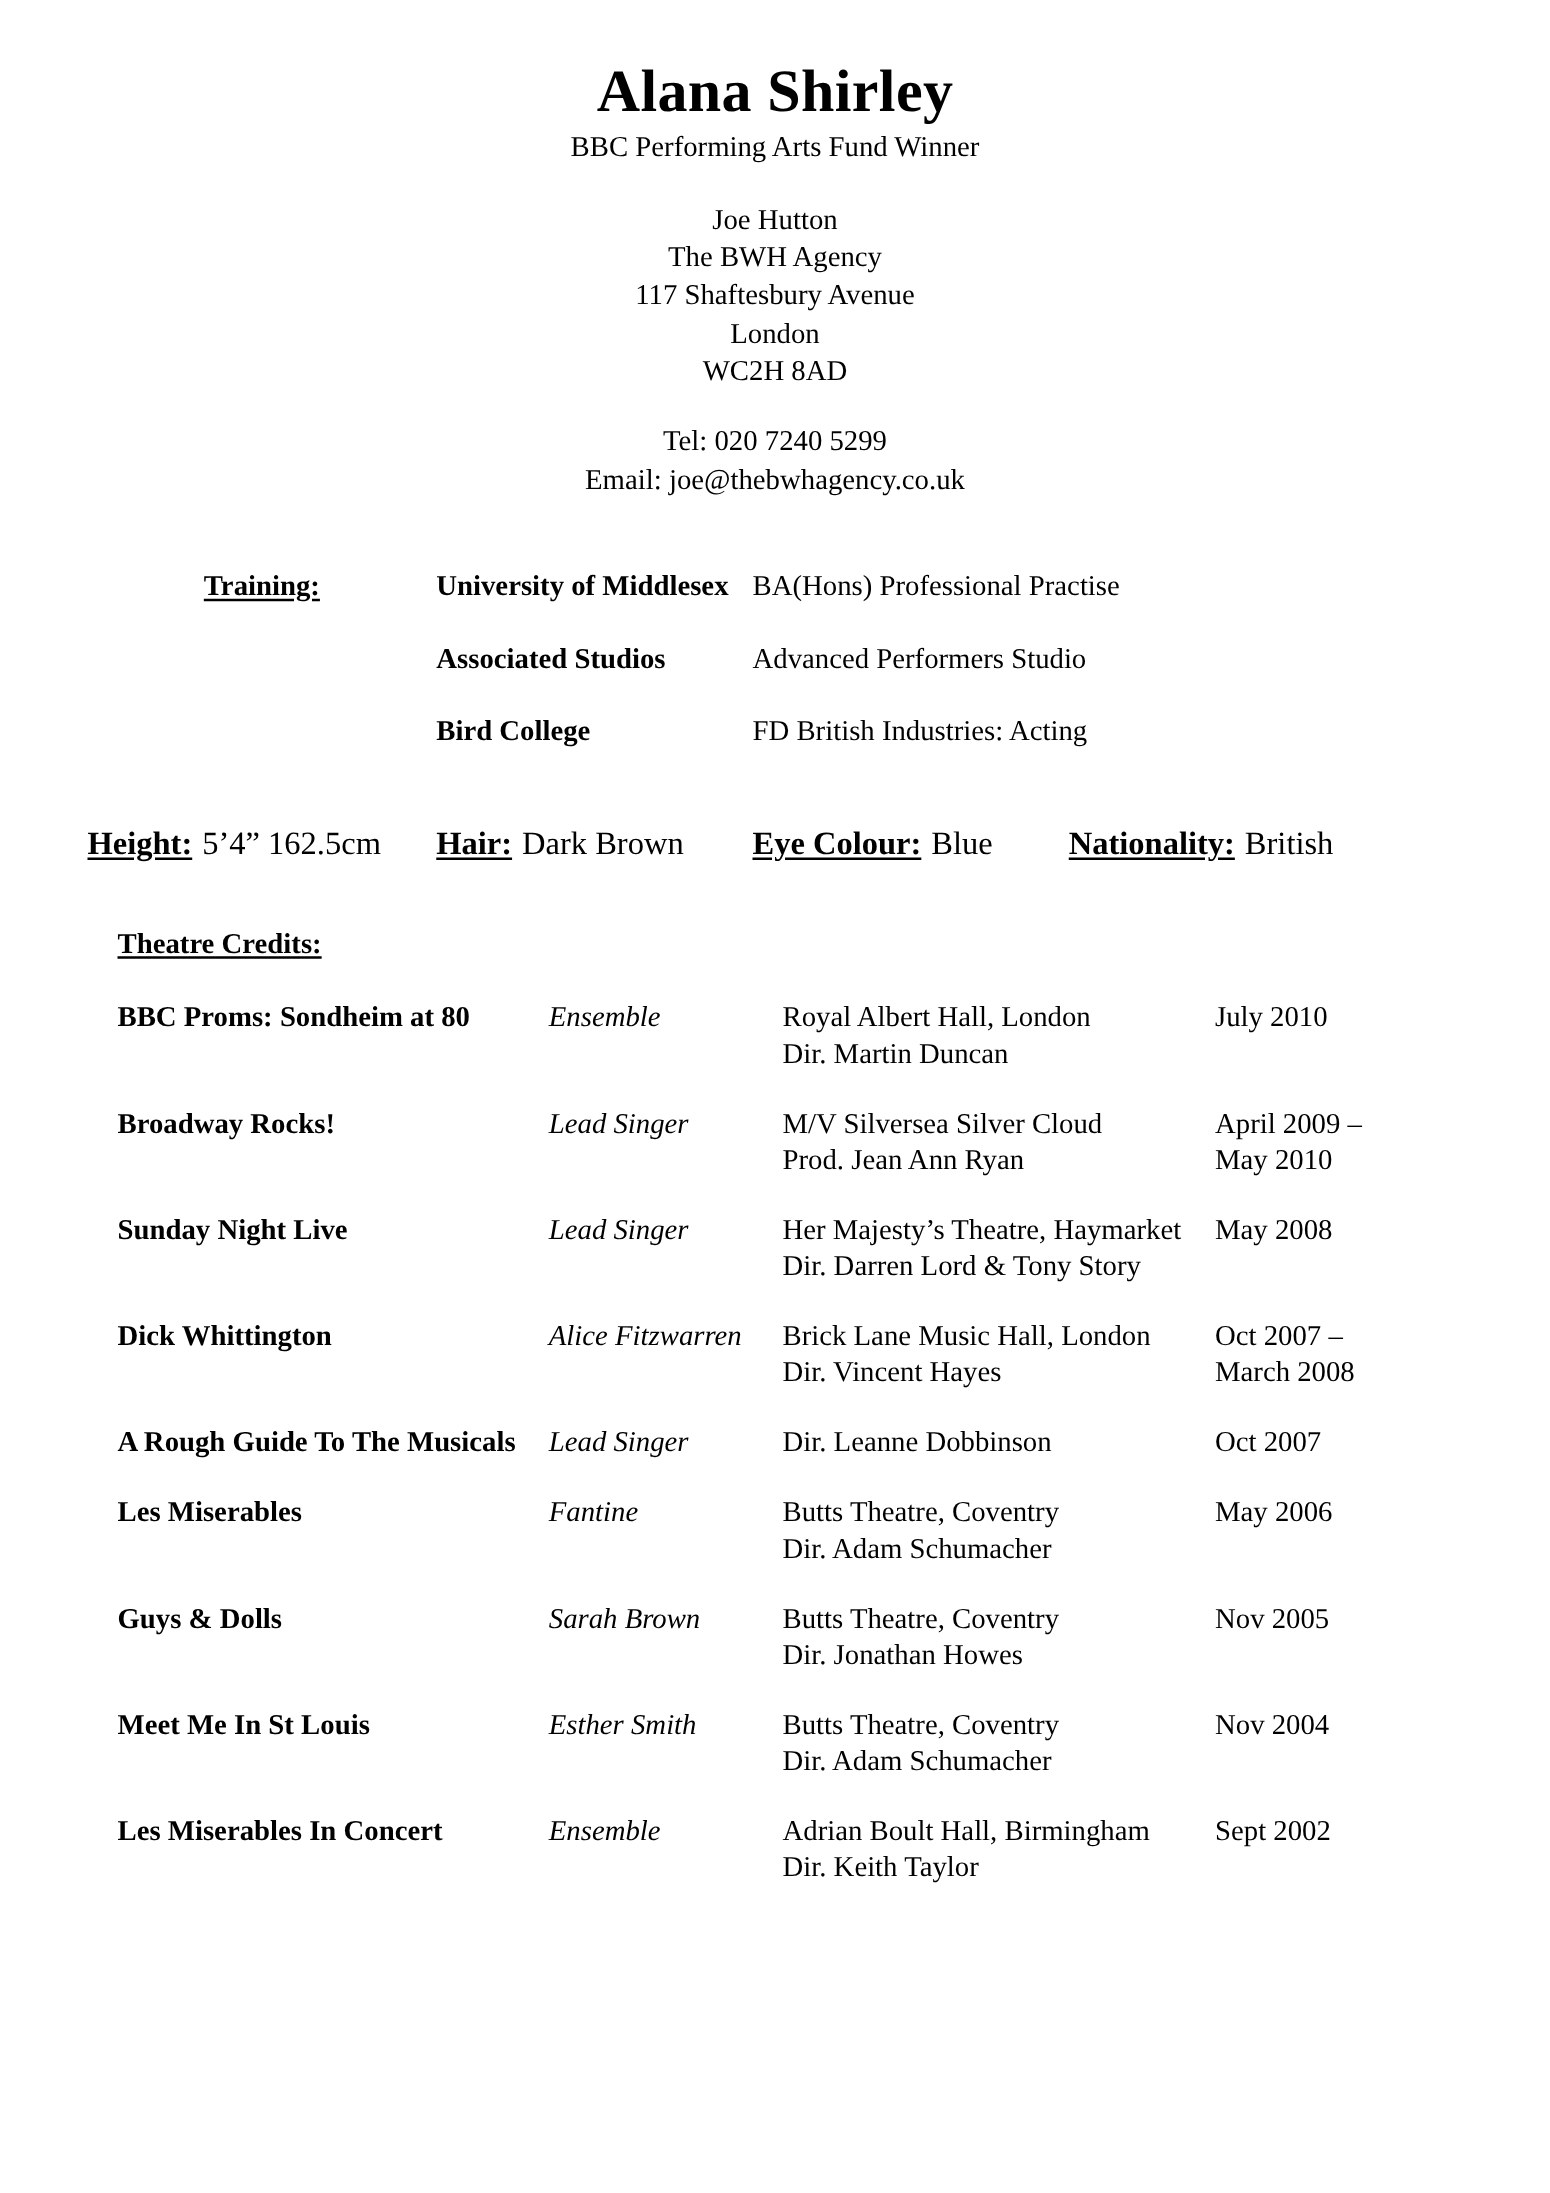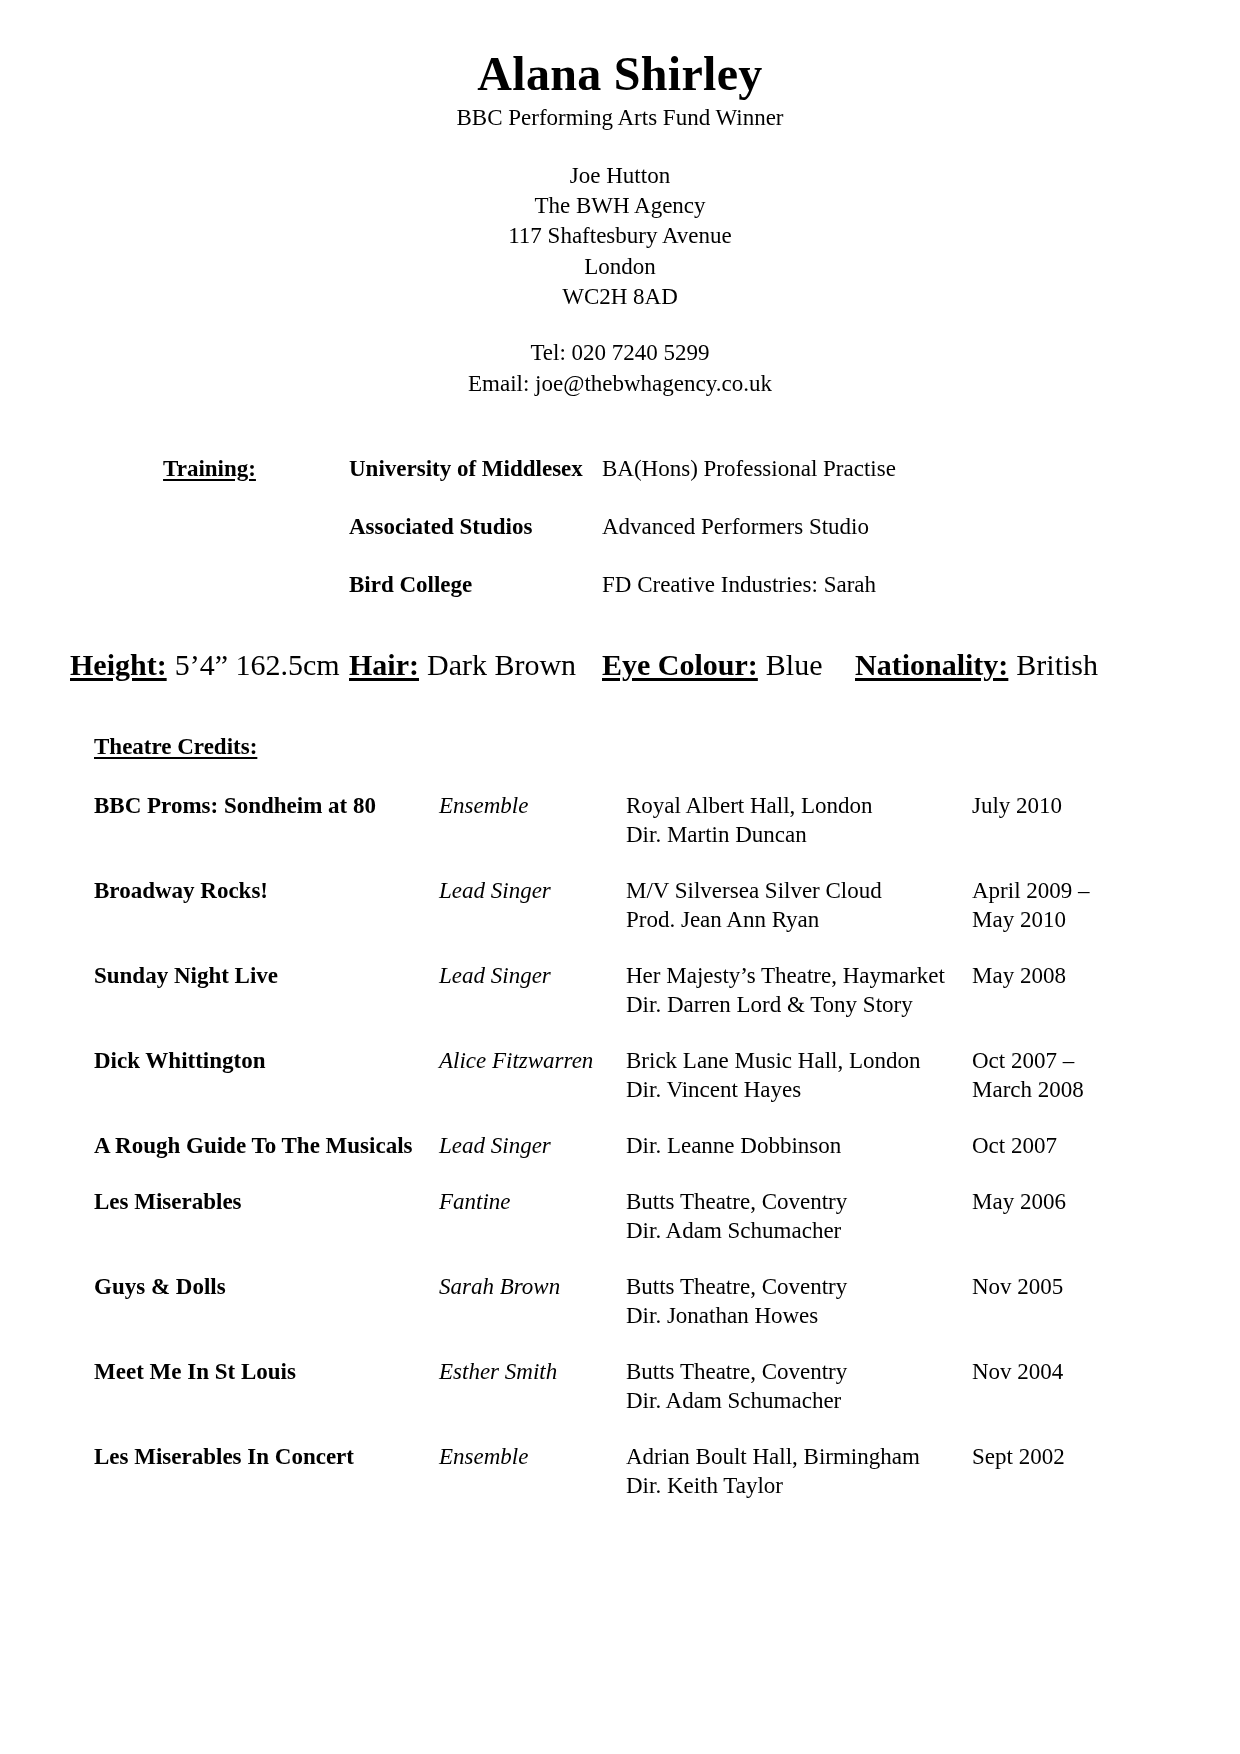--- a/index.html
+++ b/index.html
@@ -72,27 +72,27 @@
     font-weight: bold;
     text-decoration: underline;
     text-underline-offset: 3px;
   }
 
   
   .stats {
     margin-top: 48px;
     padding-left: 70px;
     padding-right: 88px;
-    font-size: 30px;
+    font-size: 26px;
     display: flex;
     align-items: baseline;
   }
   .stat-height     { width: 279px; flex: 0 0 279px; }
   .stat-hair       { width: 253px; flex: 0 0 253px; }
-  .stat-eye        { width: 253px; flex: 0 0 253px; }
+  .stat-eye        { width: 253px; flex: 0 0 253px; margin-top: 12px; }
   .stat-nationality{ flex: 1 1 auto; }
   .stat-val { margin-left: 8px; }
 
   
   .credits {
     margin-top: 52px;
     padding-left: 94px;
     padding-right: 46px;
   }
   .credits-title {
@@ -147,21 +147,21 @@
 
     <div class="credit-row training-row" style="margin-bottom:29px;">
       <div class="col-label"></div>
       <div class="col-school">Associated Studios</div>
       <div class="col-course">Advanced Performers Studio</div>
     </div>
 
     <div class="credit-row training-row" style="margin-bottom:0;">
       <div class="col-label"></div>
       <div class="col-school">Bird College</div>
-      <div class="col-course">FD Creative Industries: Sarah</div>
+      <div class="col-course">FD British Industries: Acting</div>
     </div>
 
   </div>
 
   <div class="stats">
     <div class="stat-height">
       <span class="ul-bold">Height:</span><span class="stat-val">5’4”   162.5cm</span>
     </div>
     <div class="stat-hair">
       <span class="ul-bold">Hair:</span><span class="stat-val">Dark Brown</span>

